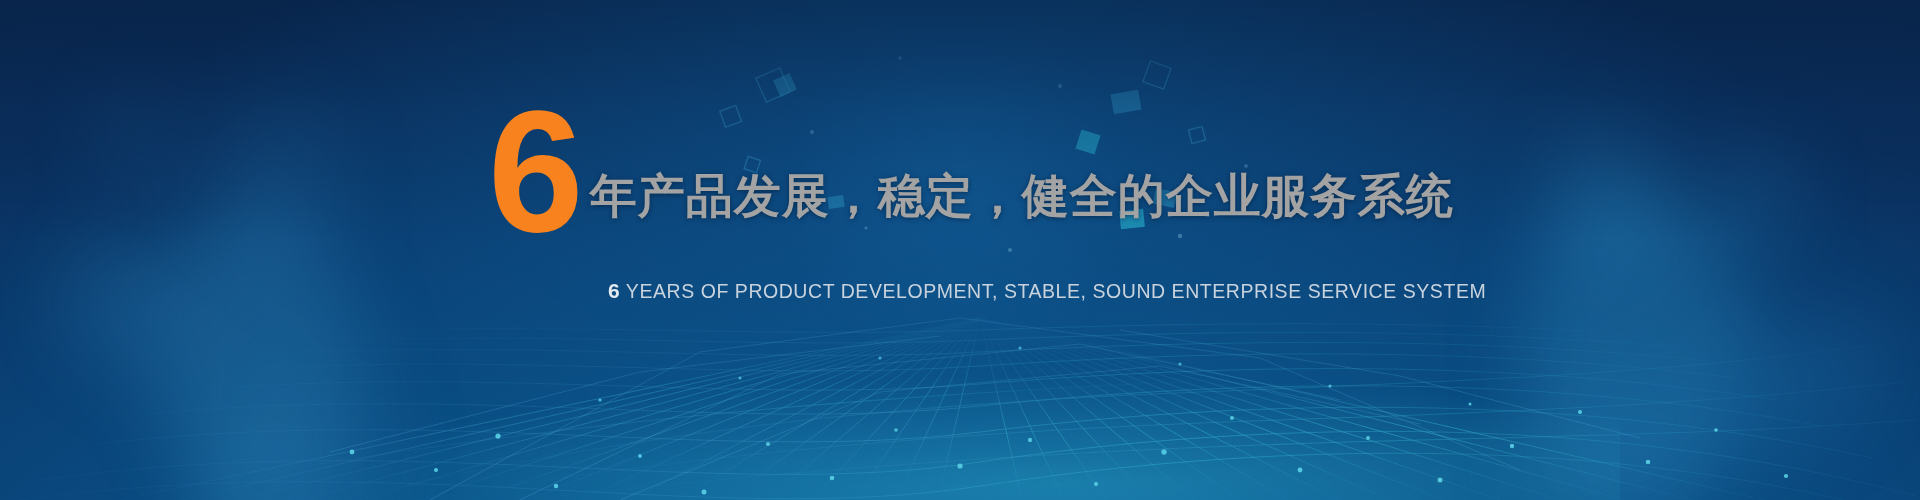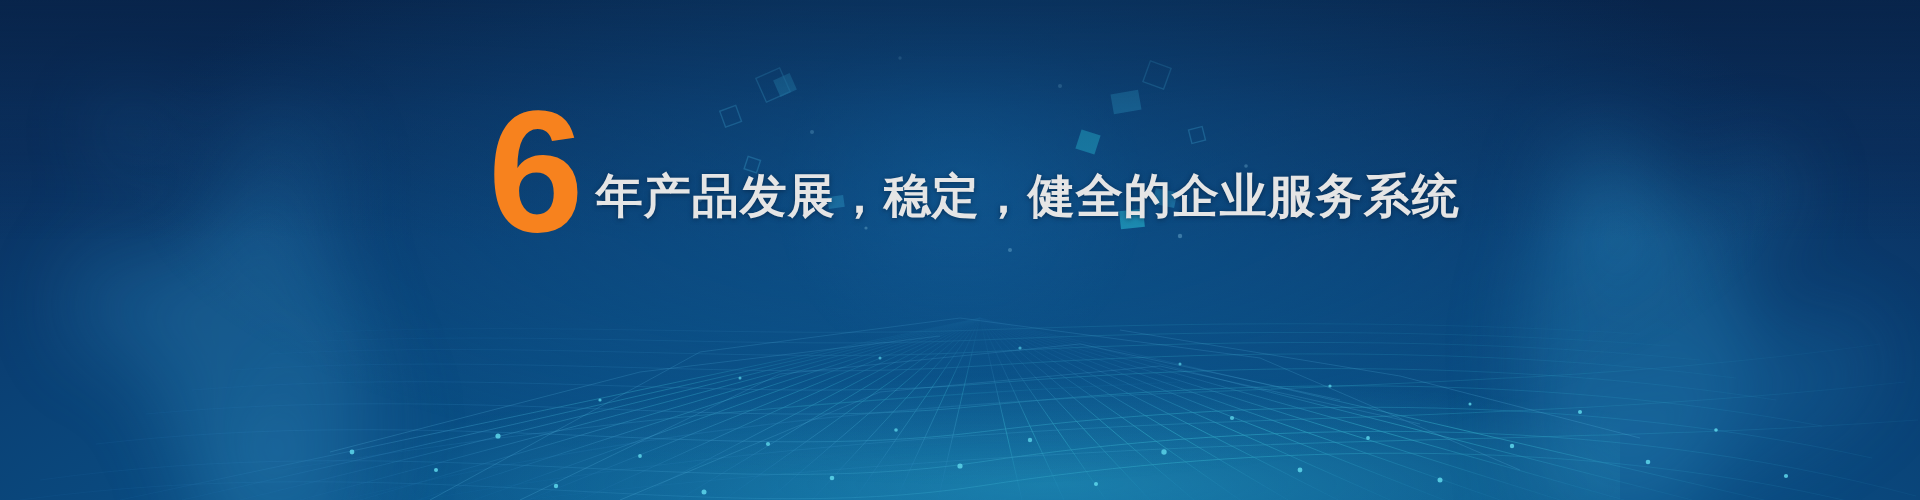--- a/index.html
+++ b/index.html
@@ -89,24 +89,24 @@
     color: #f7821e;
     letter-spacing: -4px;
     position: relative;
     top: 6px;
   }
 
   .cn-title {
     font-family: "DejaVu Sans", "Liberation Sans", sans-serif;
     font-size: 47px;
     font-weight: 700;
-    color: #e5e5e5;
+    color: #a3a3a3;
     letter-spacing: 1px;
     white-space: nowrap;
-    margin-left: 16px;
+    margin-left: 10px;
     position: relative;
     top: -8px;
     text-shadow: 0 1px 5px rgba(2,22,48,0.55);
   }
 
   .en-sub {
     position: absolute;
     left: 608px;
     top: 279px;
     font-family: "Liberation Sans", "DejaVu Sans", sans-serif;
@@ -443,15 +443,18 @@
   </svg>
 
   <div class="bg-vignette"></div>
 
   <div class="headline-wrap">
     <div class="title-row">
       <span class="big-number">6</span>
       <span class="cn-title">年产品发展，稳定，健全的企业服务系统</span>
     </div>
 
+    <div class="en-sub">
+      <span class="lead-num">6</span><span> </span><span>YEARS OF PRODUCT DEVELOPMENT, STABLE, SOUND ENTERPRISE SERVICE SYSTEM</span>
+    </div>
   </div>
 
 </div>
 
 </body></html>

